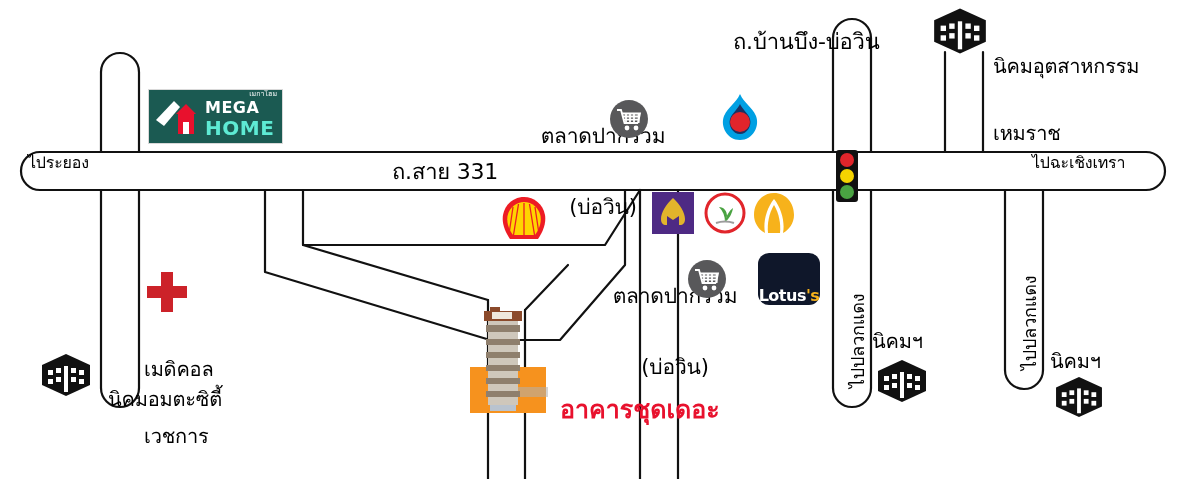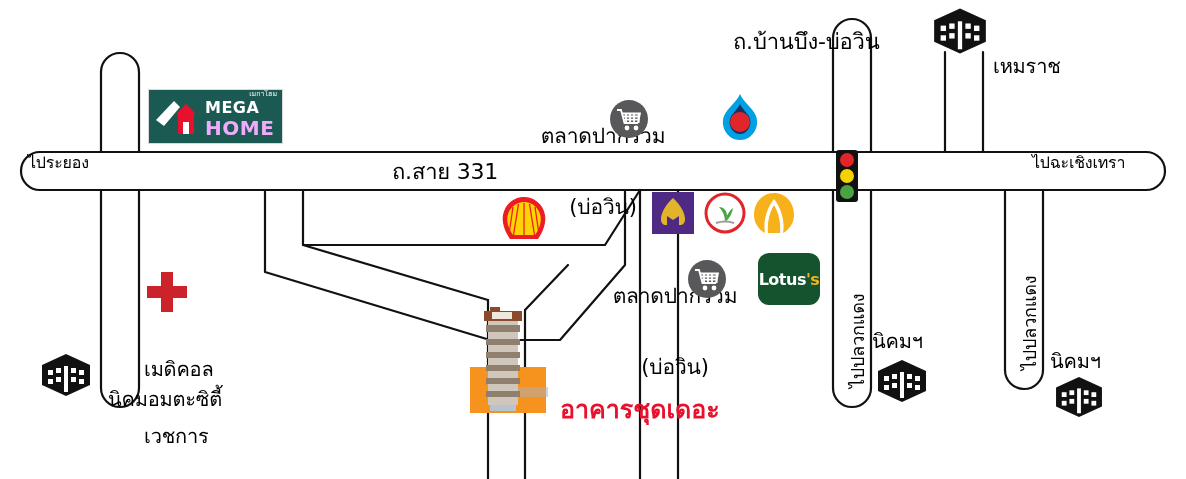--- a/index.html
+++ b/index.html
@@ -84,39 +84,39 @@
     color: #ffffff;
     font-size: 16px;
     font-weight: bold;
     font-family: "DejaVu Sans", sans-serif;
     letter-spacing: 0.5px;
     line-height: 1;
   }
   .mh-home {
     position: absolute;
     left: 56px; top: 28px;
-    color: #f0abfc;
+    color: #5eead4;
     font-size: 20px;
     font-weight: bold;
     font-family: "DejaVu Sans", sans-serif;
     letter-spacing: 0.5px;
     line-height: 1;
   }
   .mh-house {
     position: absolute;
     left: 5px; top: 6px;
     width: 48px; height: 40px;
   }
   
   .lotus {
     position: absolute;
-    background: #14532d;
+    background: #0f172a;
     border-radius: 11px;
     display: flex;
-    align-items: center;
+    align-items: flex-end;
     justify-content: center;
   }
   .lotus-txt {
     color: #ffffff;
     font-size: 16px;
     font-weight: bold;
     font-family: "DejaVu Sans", sans-serif;
     letter-spacing: -0.5px;
   }
   .lotus-txt i {
@@ -215,20 +215,21 @@
   </div>
 
   <div class="lbl lbl-small" style="left:144px; top:313px;">
     <div>เมดิคอล</div>
     <div>เวชการ</div>
   </div>
 
   <div class="lbl lbl-small" style="left:108px; top:388px;">นิคมอมตะซิตี้</div>
 
   <div class="lbl lbl-small" style="left:993px; top:10px;">
+    <div>นิคมอุตสาหกรรม</div>
     <div>เหมราช</div>
   </div>
 
   <div class="lbl lbl-small" style="left:872px; top:330px;">นิคมฯ</div>
 
   <div class="lbl lbl-small" style="left:1050px; top:350px;">นิคมฯ</div>
 
   <div class="lbl lbl-vert" style="left:848px; top:388px;">ไปปลวกแดง</div>
 
   <div class="lbl lbl-vert" style="left:1020px; top:370px;">ไปปลวกแดง</div>

